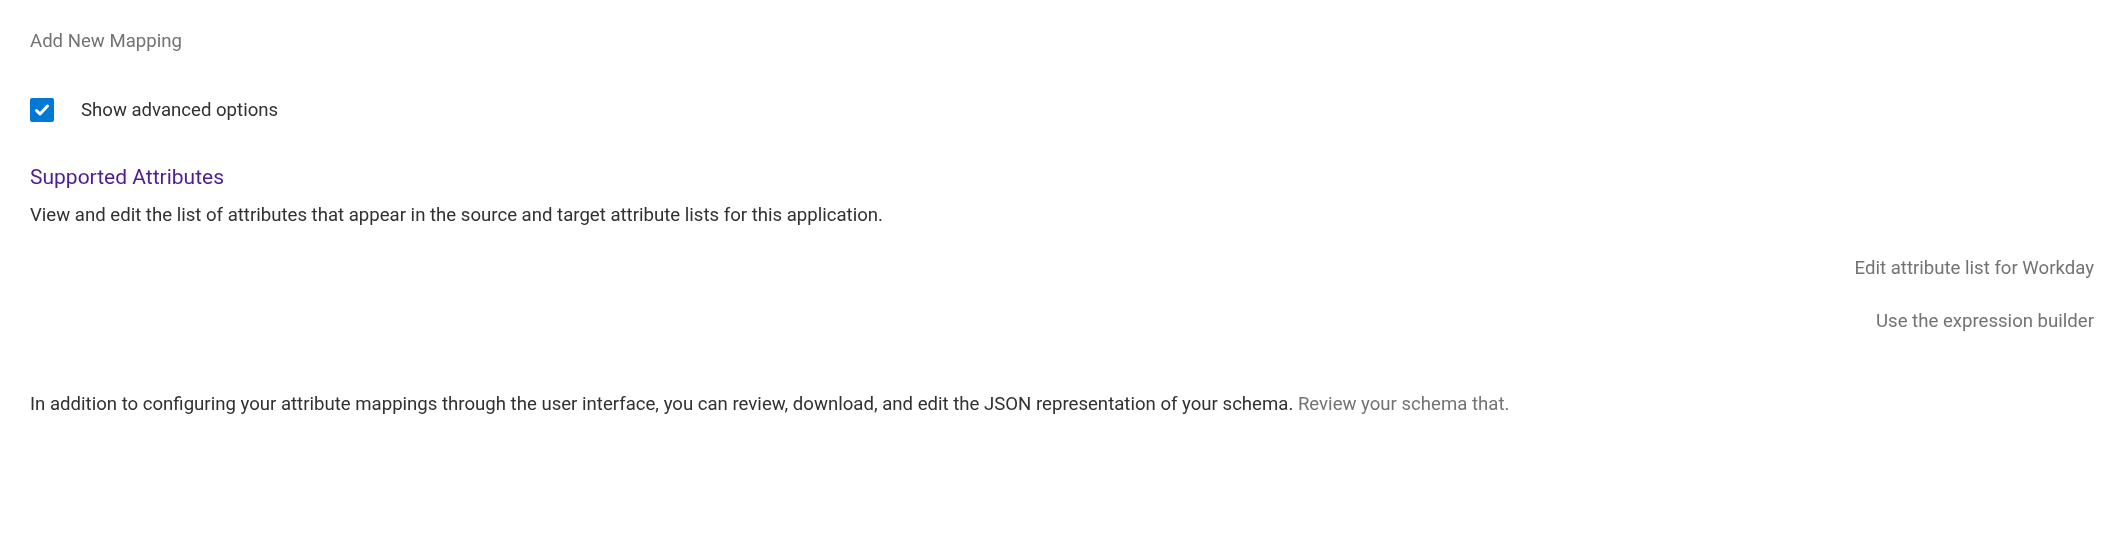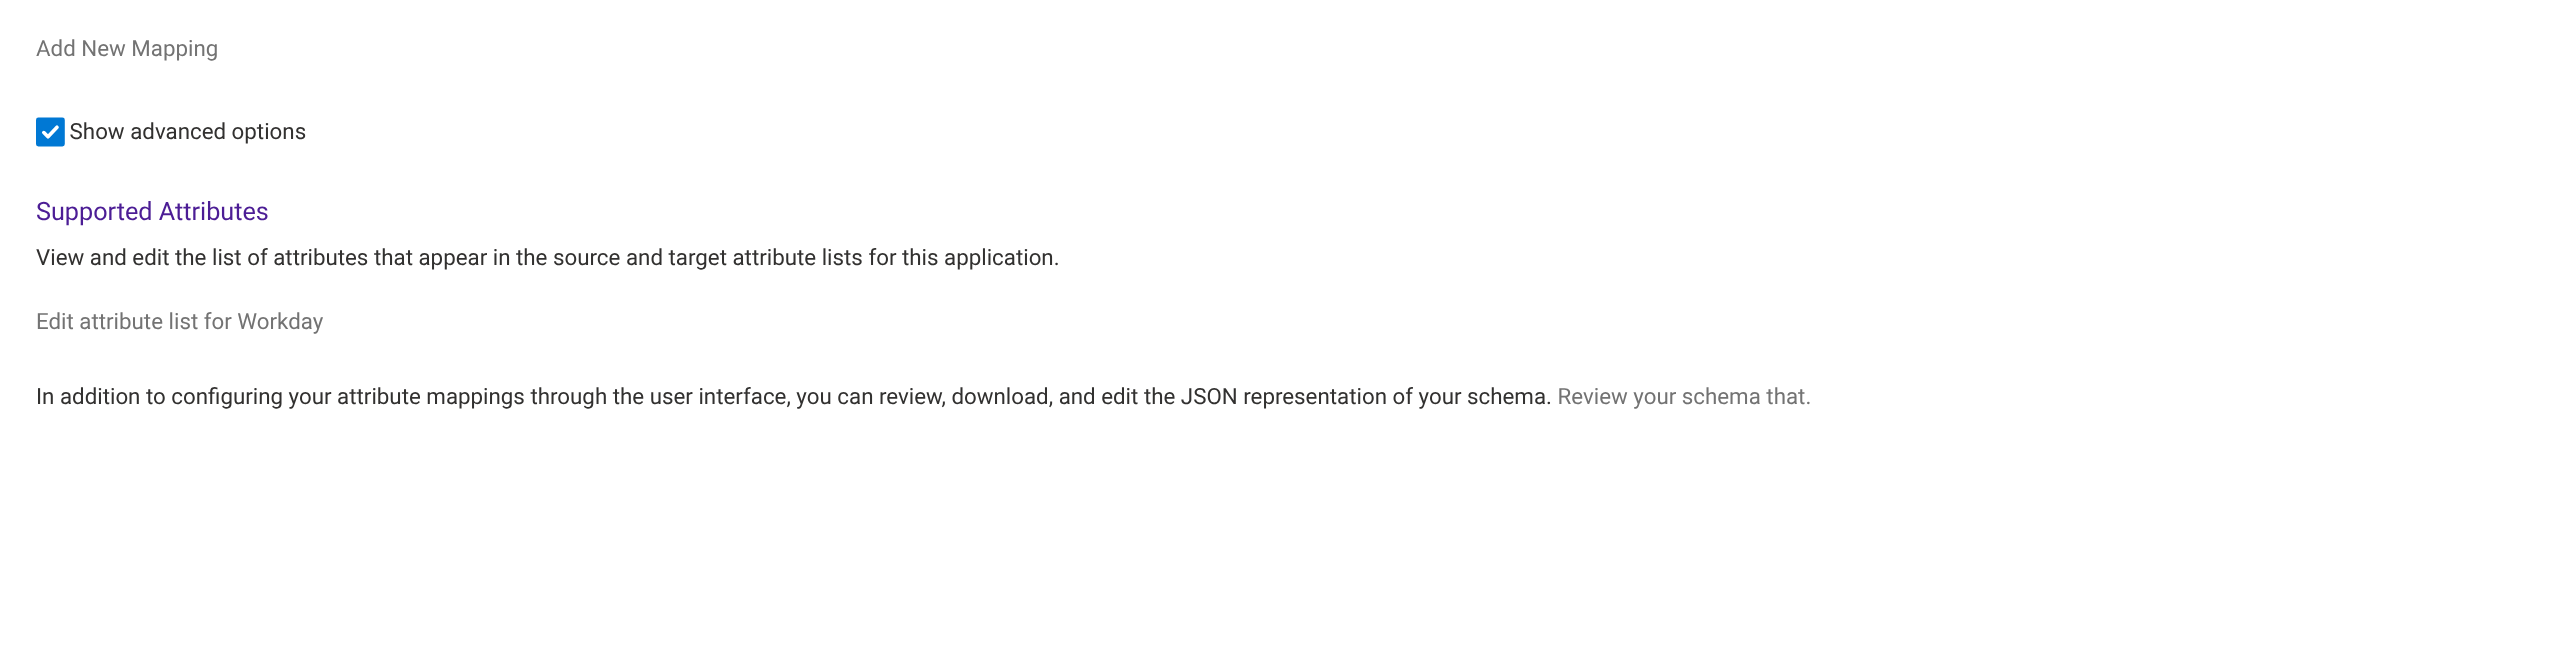--- a/index.html
+++ b/index.html
@@ -19,21 +19,21 @@
     }
 
     .block-link {
       display: inline-block;
       margin-bottom: 6px;
     }
 
     .option-row {
       display: flex;
       align-items: center;
-      gap: 4px;
+      gap: 27px;
       margin-top: 36px;
       margin-bottom: 38px;
     }
 
     .checkbox {
       width: 24px;
       height: 24px;
       background: #0078d4;
       display: inline-flex;
       align-items: center;
@@ -60,22 +60,22 @@
     }
 
     .section-desc {
       margin: 0 0 26px 0;
     }
 
     .link-list {
       display: flex;
       flex-direction: column;
       gap: 26px;
-      margin-bottom: 36px;
-      align-items: flex-start;
+      margin-bottom: 56px;
+      align-items: flex-end;
     }
 
     .highlight-box {
       border: 2.7px solid #e30707;
       padding: 14px 88px 16px 0;
       margin-left: -28px;
       padding-left: 28px;
       display: inline-block;
     }
 
@@ -100,20 +100,21 @@
 </div>
 
 <h3 class="section-heading">Supported Attributes</h3>
 
 <p class="section-desc">View and edit the list of attributes that appear in the source and target attribute lists for this application.</p>
 
 <div class="link-list">
   <a class="link">Edit attribute list for Workday</a>
 
 
+  <a class="link">Use the expression builder</a>
 </div>
 
 <p class="footer-text">
   <span>In addition to configuring your attribute mappings through the user interface, you can review, download, and edit the JSON representation of your schema. </span><a class="link">Review your schema that.</a>
 </p>
 
 
 
 
 </body></html>

